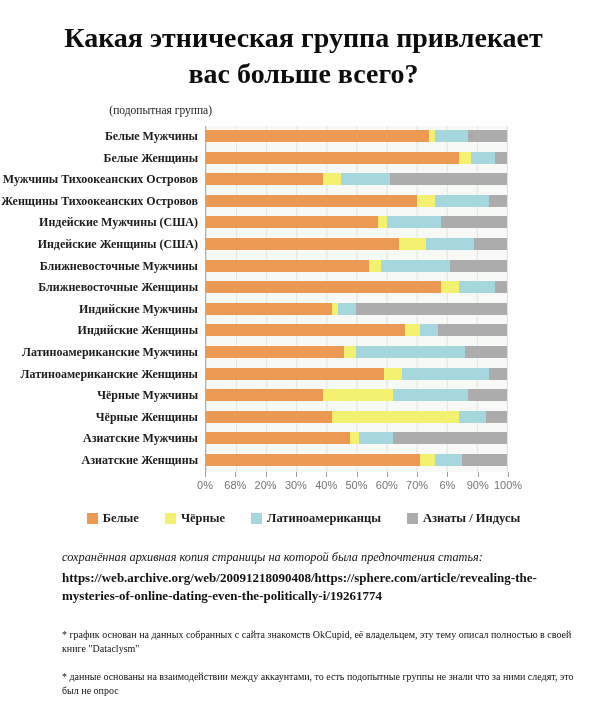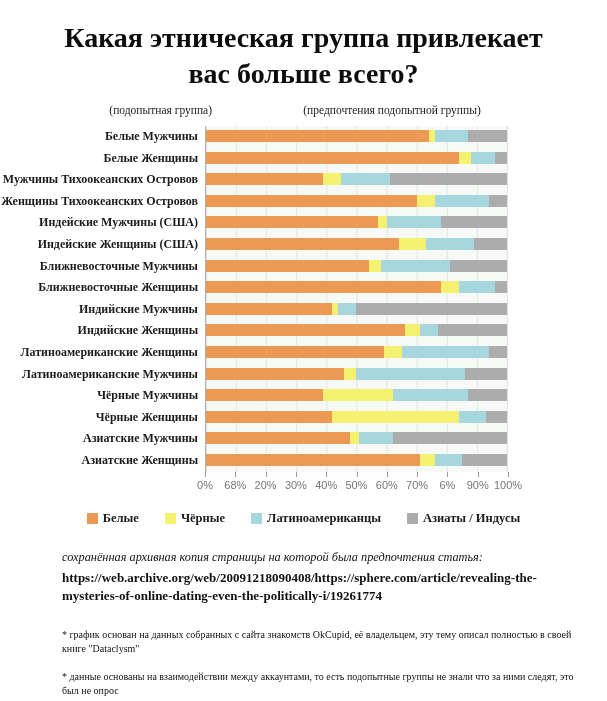--- a/index.html
+++ b/index.html
@@ -59,21 +59,20 @@
 </style>
 </head>
 <body>
 
 <div class="page">
 
   <h1 class="title">Какая этническая группа привлекает вас больше всего?</h1>
 
   <div class="subnotes">
     <span class="note-left">(подопытная группа)</span>
-    <span class="note-right">(предпочтения подопытной группы)</span>
   </div>
 
   <div class="chart">
     <div id="bar-rows">
         <div class="bar-row">
           <div class="bar-label">Белые Мужчины</div>
           <div class="bar-track">
             <div class="bar-stack">
               <span class="seg" style="width: 74%; background: rgb(236, 154, 83);"></span>
               <span class="seg" style="width: 2%; background: rgb(244, 241, 112);"></span>
@@ -175,38 +174,38 @@
           <div class="bar-track">
             <div class="bar-stack">
               <span class="seg" style="width: 66%; background: rgb(236, 154, 83);"></span>
               <span class="seg" style="width: 5%; background: rgb(244, 241, 112);"></span>
               <span class="seg" style="width: 6%; background: rgb(167, 215, 222);"></span>
               <span class="seg" style="width: 23%; background: rgb(172, 172, 172);"></span>
             </div>
           </div>
         </div>
         <div class="bar-row">
+          <div class="bar-label">Латиноамериканские Мужчины</div>
+          <div class="bar-track">
+            <div class="bar-stack">
+              <span class="seg" style="width: 46%; background: rgb(236, 154, 83);"></span>
+              <span class="seg" style="width: 4%; background: rgb(244, 241, 112);"></span>
+              <span class="seg" style="width: 36%; background: rgb(167, 215, 222);"></span>
+              <span class="seg" style="width: 14%; background: rgb(172, 172, 172);"></span>
+            </div>
+          </div>
+        </div>
+        <div class="bar-row">
           <div class="bar-label">Латиноамериканские Женщины</div>
           <div class="bar-track">
             <div class="bar-stack">
               <span class="seg" style="width: 59%; background: rgb(236, 154, 83);"></span>
               <span class="seg" style="width: 6%; background: rgb(244, 241, 112);"></span>
               <span class="seg" style="width: 29%; background: rgb(167, 215, 222);"></span>
               <span class="seg" style="width: 6%; background: rgb(172, 172, 172);"></span>
-            </div>
-          </div>
-        </div>
-        <div class="bar-row">
-          <div class="bar-label">Латиноамериканские Мужчины</div>
-          <div class="bar-track">
-            <div class="bar-stack">
-              <span class="seg" style="width: 46%; background: rgb(236, 154, 83);"></span>
-              <span class="seg" style="width: 4%; background: rgb(244, 241, 112);"></span>
-              <span class="seg" style="width: 36%; background: rgb(167, 215, 222);"></span>
-              <span class="seg" style="width: 14%; background: rgb(172, 172, 172);"></span>
             </div>
           </div>
         </div>
         <div class="bar-row">
           <div class="bar-label">Чёрные Мужчины</div>
           <div class="bar-track">
             <div class="bar-stack">
               <span class="seg" style="width: 39%; background: rgb(236, 154, 83);"></span>
               <span class="seg" style="width: 23%; background: rgb(244, 241, 112);"></span>
               <span class="seg" style="width: 25%; background: rgb(167, 215, 222);"></span>

